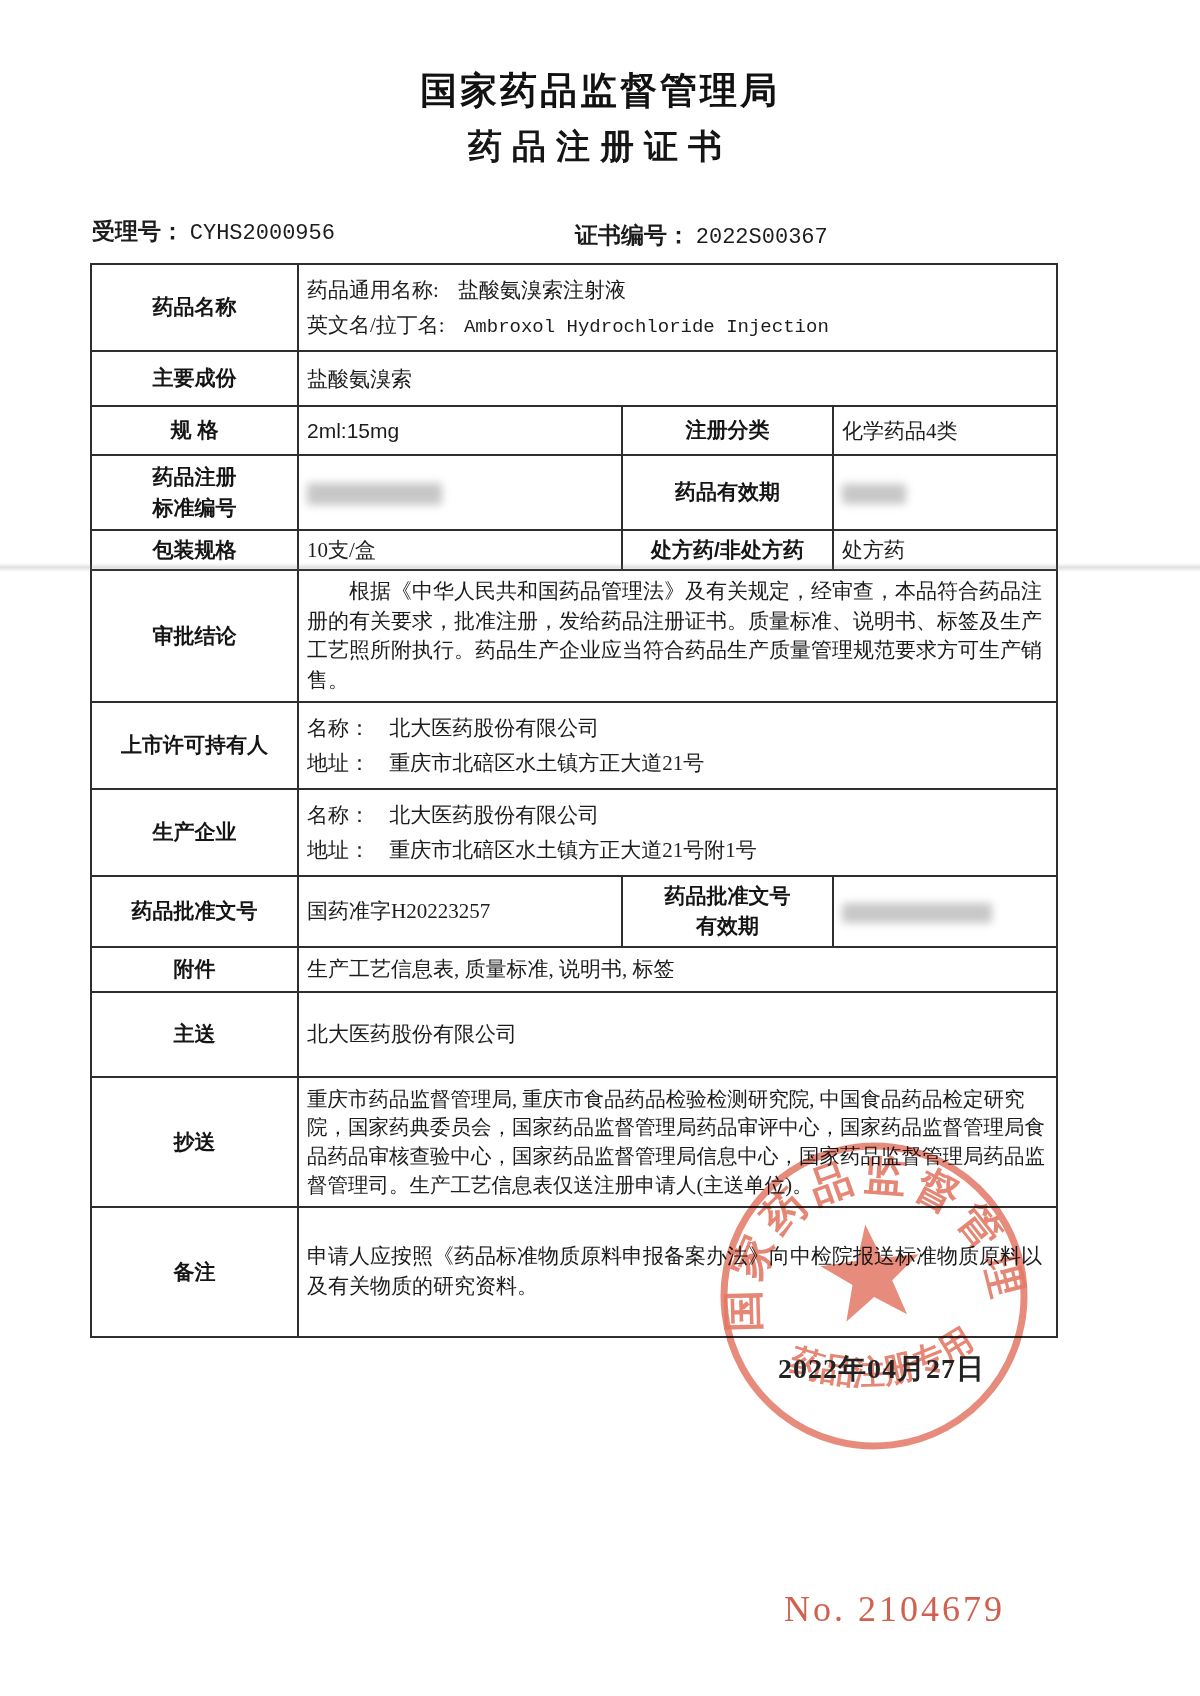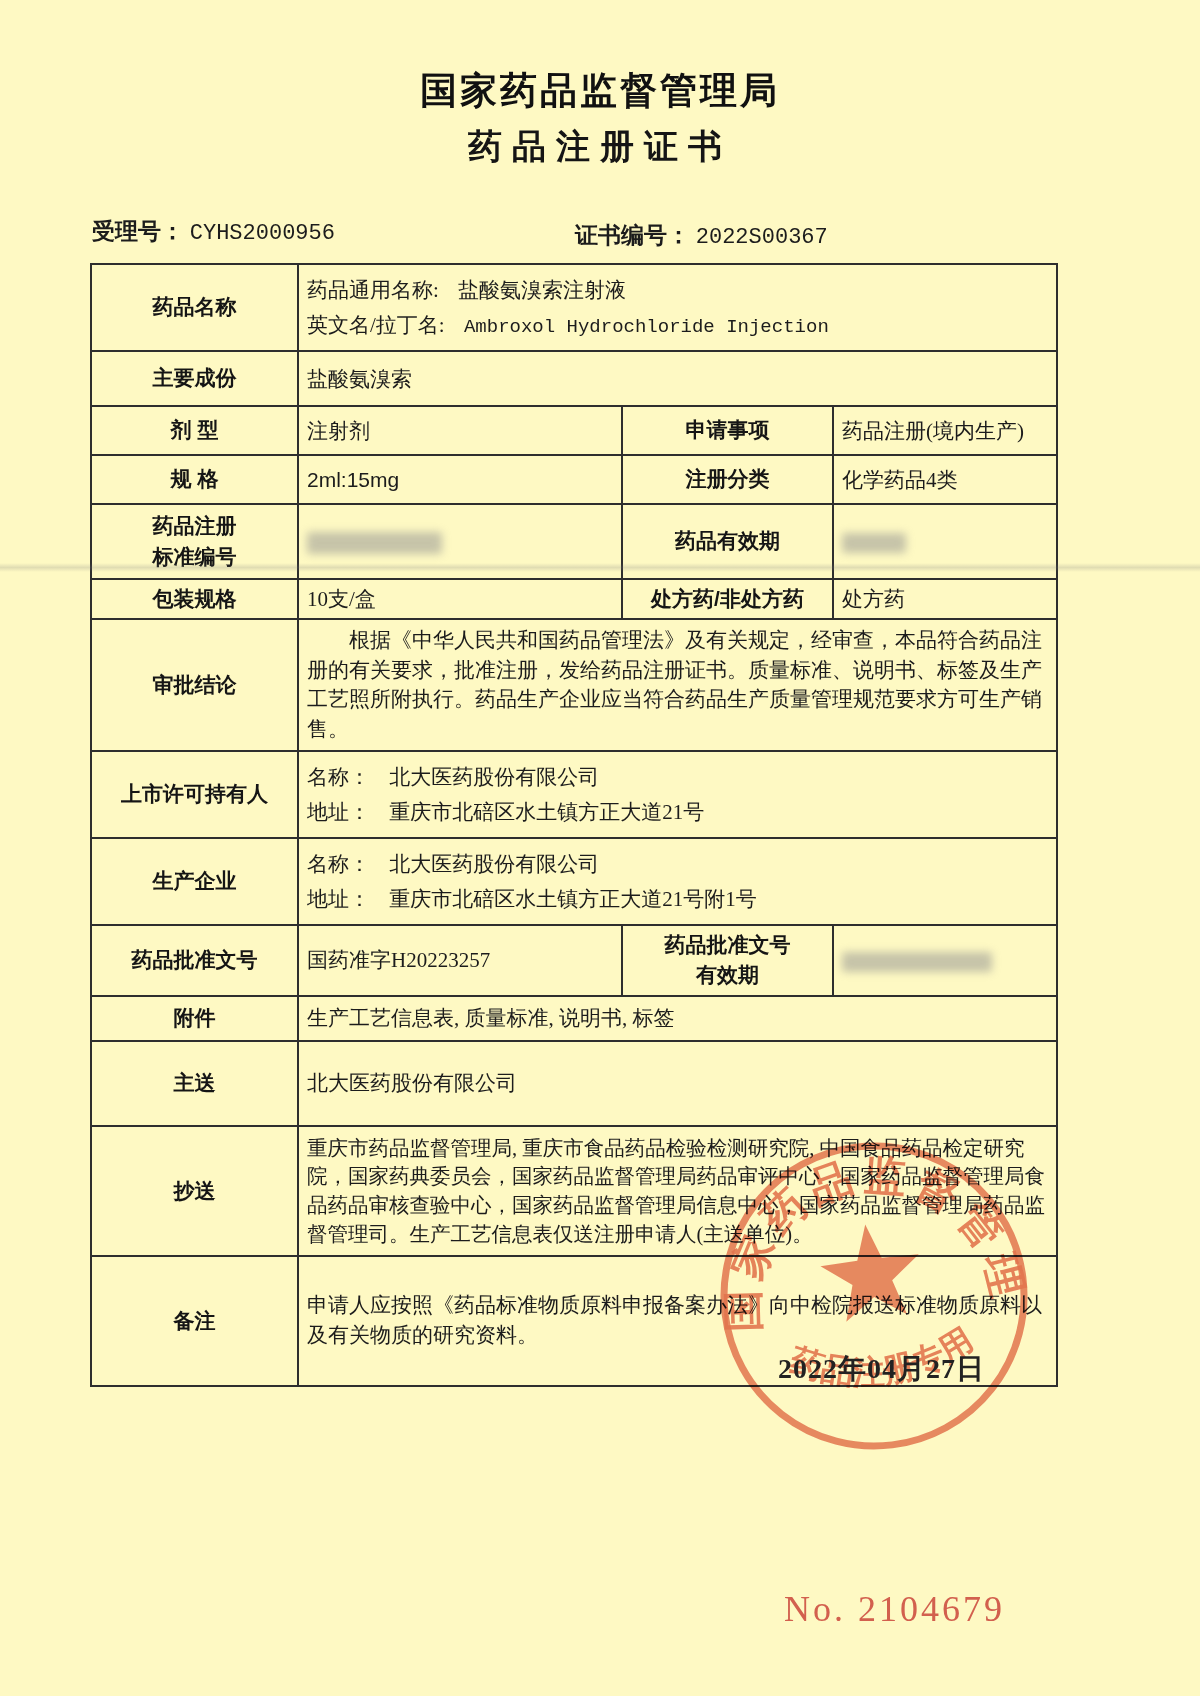--- a/index.html
+++ b/index.html
@@ -1,20 +1,20 @@
 <!DOCTYPE html>
 <html><head>
 <meta charset="utf-8">
 <style>
   html,body{margin:0;padding:0;background:#e8e8e8;}
   .page{
     position:relative;
     width:1200px;height:1696px;
     margin:0 auto;
-    background:#fef9c3;
+    background:#ffffff;
     overflow:hidden;
     font-family:"Liberation Serif", serif;
     color:#1c1c1c;
   }
   
   .agency{
     position:absolute;top:66px;left:0;width:100%;
     text-align:center;
     font-family:"Liberation Sans", sans-serif;
     font-weight:bold;font-size:37px;letter-spacing:3px;color:#111;
@@ -126,26 +126,20 @@
           <span class="mono-en">Ambroxol Hydrochloride Injection</span>
         </p>
       </td>
     </tr>
 
     <tr style="height:55px">
       <td class="lab">主要成份</td>
       <td class="val" colspan="3">盐酸氨溴索</td>
     </tr>
 
-    <tr style="height:49px">
-      <td class="lab">剂 型</td>
-      <td class="val">注射剂</td>
-      <td class="lab">申请事项</td>
-      <td class="val">药品注册(境内生产)</td>
-    </tr>
 
     <tr style="height:49px">
       <td class="lab">规 格</td>
       <td class="val sans-val">2ml:15mg</td>
       <td class="lab">注册分类</td>
       <td class="val">化学药品4类</td>
     </tr>
 
     <tr style="height:75px">
       <td class="lab">药品注册

